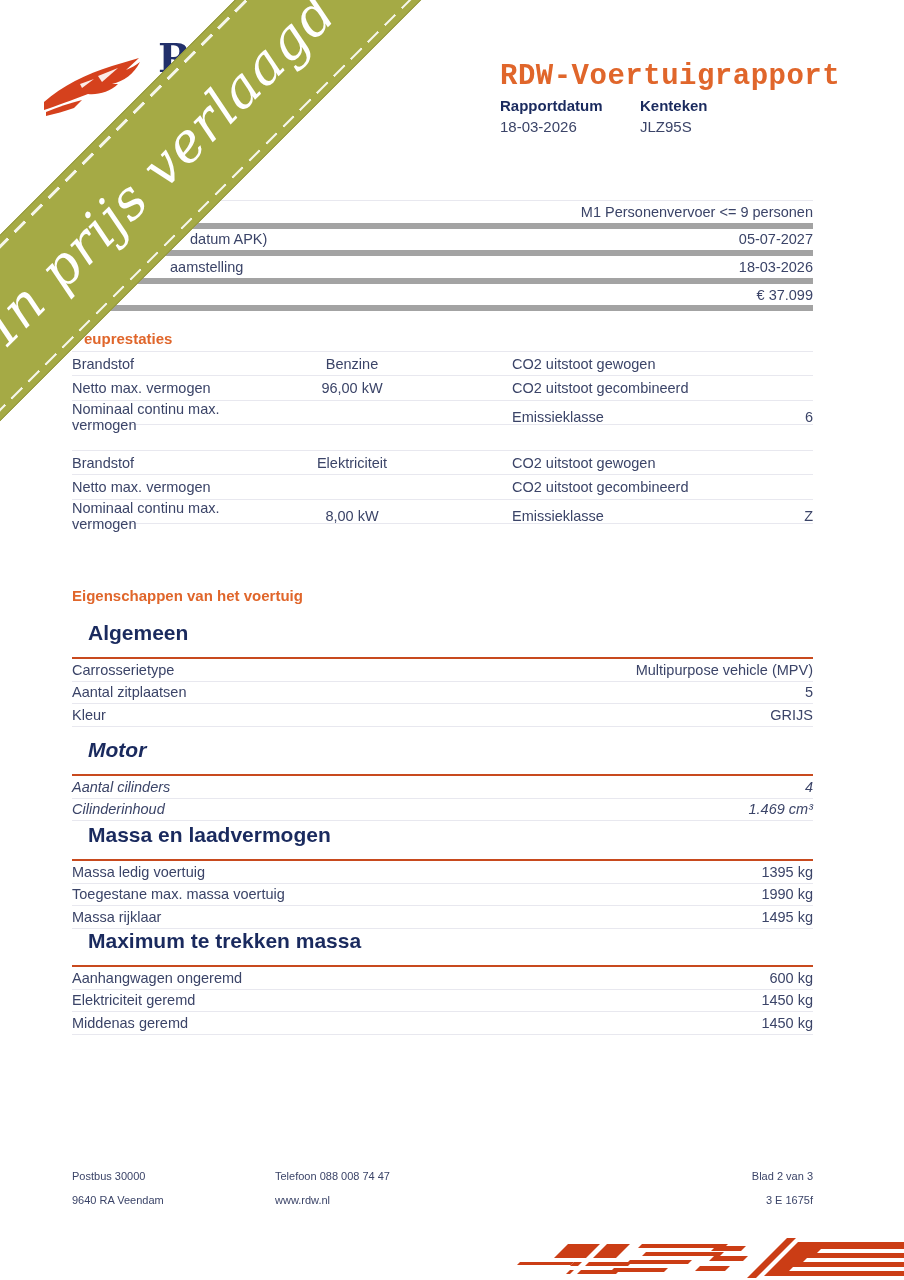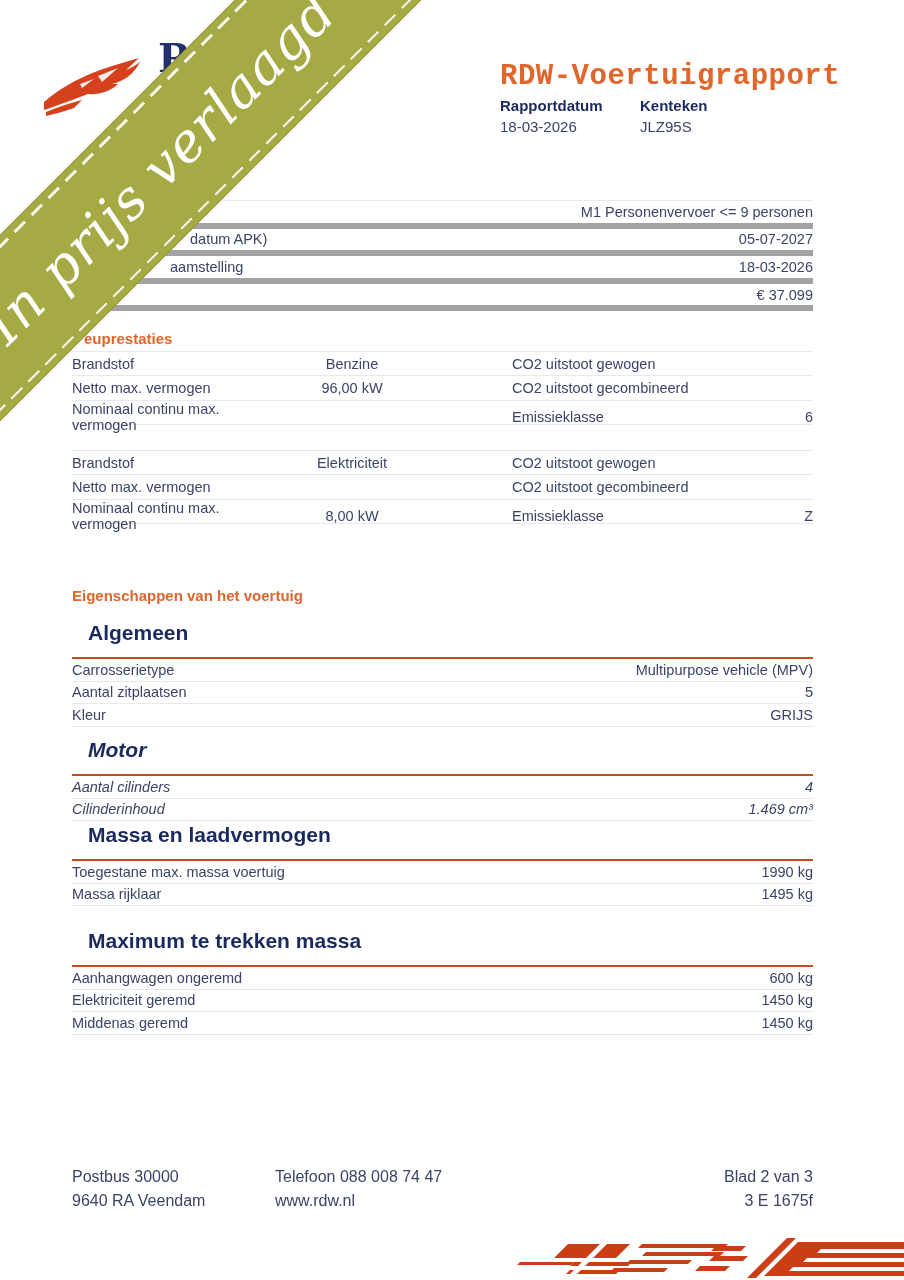--- a/index.html
+++ b/index.html
@@ -38,21 +38,21 @@
   .erow .c4{text-align:right;}
   
   .props-title{position:absolute;left:72px;top:587px;font-size:15px;font-weight:bold;color:#e0662b;}
   .group{position:absolute;left:72px;width:741px;}
   .g1{top:609px;} .g2{top:726px;font-style:italic;} .g3{top:811px;} .g4{top:917px;}
   .group h3{margin:16px;font-size:21px;font-weight:bold;color:#1a2a5e;line-height:16px;}
   .group .rule{margin-top:4px;border-top:2px solid #c84a1e;}
   .prow{display:flex;justify-content:space-between;align-items:center;height:21.6px;
         border-bottom:1px solid #e8e8ef;font-size:14.5px;}
   
-  .foot{position:absolute;top:1170px;font-size:16px;color:#3b4468;}
+  .foot{position:absolute;top:1170px;font-size:11px;color:#3b4468;}
   .f1{left:72px;} .f2{left:275px;} .f3{left:613px;width:200px;text-align:right;}
   .foot p{margin:0 0 11px 0;line-height:13px;}
   
   .stripes{position:absolute;left:504px;top:1236px;width:400px;height:44px;}
   
   .ribbon{
     position:absolute;left:-300px;top:102px;width:920px;height:132px;
     background:#a5aa45;transform:rotate(-45deg);
     box-shadow:0 0 0 1px #93983c inset;z-index:50;
     display:flex;align-items:center;justify-content:center;
@@ -177,20 +177,24 @@
     </div>
     <div class="prow">
       <span>Cilinderinhoud</span>
       <span>1.469 cm³</span>
     </div>
   </div>
 
   <div class="group g3">
     <h3>Massa en laadvermogen</h3>
     <div class="rule"></div>
+    <div class="prow">
+      <span>Massa ledig voertuig</span>
+      <span>1395 kg</span>
+    </div>
     <div class="prow">
       <span>Toegestane max. massa voertuig</span>
       <span>1990 kg</span>
     </div>
     <div class="prow">
       <span>Massa rijklaar</span>
       <span>1495 kg</span>
     </div>
   </div>
 

